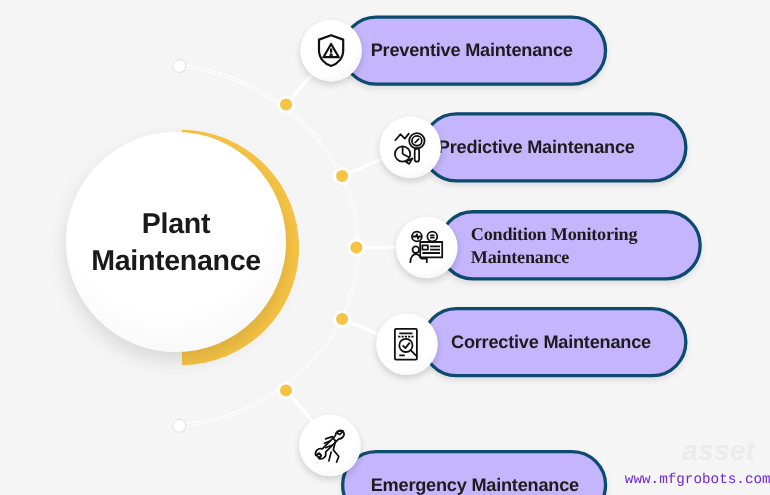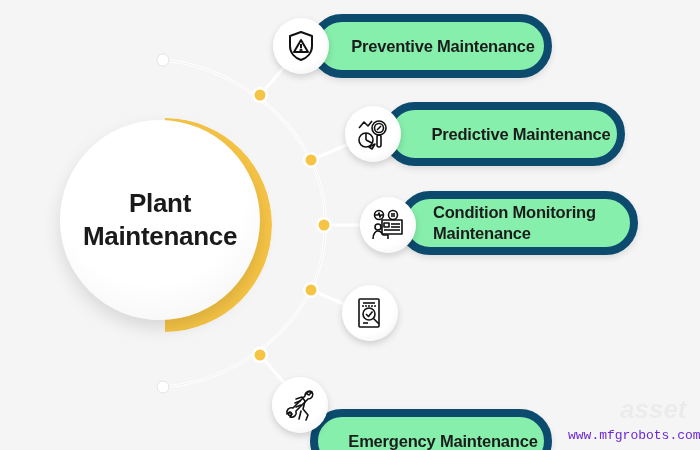--- a/index.html
+++ b/index.html
@@ -25,26 +25,25 @@
       display: flex; align-items: center; justify-content: center;
       text-align: center;
     }
     .hub-title {
       font-family: "Liberation Sans", sans-serif;
       font-weight: bold; font-size: 26px; line-height: 33px; color: #1a1a1a;
       width: 180px; letter-spacing: -0.3px;
     }
     .pill {
       position: absolute; height: 64px; border-radius: 34px;
-      background: #86efac;
-      border: 8px solid #0c4a6e;
+      background: #c4b5fd;
+      border: 3px solid #0c4a6e;
       box-shadow: 0 3px 6px rgba(0,0,0,0.10);
       display: flex; align-items: center;
       box-sizing: border-box;
-      justify-content: center;
     }
     .pill-label {
       font-weight: bold; font-size: 16.5px; color: #1c1c1c; line-height: 21px;
       letter-spacing: -0.2px;
     }
     .icon-badge {
       position: absolute; width: 56px; height: 56px; border-radius: 50%;
       background: radial-gradient(circle at 40% 35%, #ffffff 60%, #ececec 100%);
       box-shadow: 0 3px 7px rgba(0,0,0,0.16);
       display: flex; align-items: center; justify-content: center;
@@ -105,57 +104,60 @@
   </div>
   <div class="icon-badge" style="left:273px; top:18px;">
     <svg viewBox="0 0 36 36" fill="none" stroke="#111" stroke-width="2" stroke-linejoin="round">
       <path d="M18 4 L29 8 L29 18 C29 25 24 30 18 32 C12 30 7 25 7 18 L7 8 Z"></path>
       <path d="M18 12 L25 24 L11 24 Z"></path>
       <line x1="18" y1="16" x2="18" y2="20"></line>
       <circle cx="18" cy="22" r="0.6" fill="#111"></circle>
     </svg>
   </div>
 
-  <div class="pill" style="left:383px; top:102px; width:242px; padding-left:34px;">
+  <div class="pill" style="left:383px; top:102px; width:242px; padding-left:12px;">
     <span class="pill-label">Predictive Maintenance</span>
   </div>
   <div class="icon-badge" style="left:345px; top:106px;">
     <svg viewBox="0 0 36 36" fill="none" stroke="#111" stroke-width="1.6" stroke-linejoin="round">
       <polyline points="4,12 9,6 13,10 17,5"></polyline>
       <circle cx="24" cy="12" r="7"></circle>
       <circle cx="24" cy="12" r="4.5"></circle>
       <line x1="22" y1="14" x2="26" y2="10"></line>
       <rect x="22" y="19" width="4" height="12" rx="2"></rect>
       <circle cx="11" cy="24" r="7"></circle>
       <line x1="11" y1="17" x2="11" y2="24"></line>
       <line x1="11" y1="24" x2="17" y2="27"></line>
       <path d="M14 31 L20 28 L17 33 Z"></path>
     </svg>
   </div>
 
-  <div class="pill" style="left:398px; top:191px; width:240px; padding-left:27px;">
+  <div class="pill" style="left:398px; top:191px; width:240px; padding-left:27px;font-family:Liberation Serif, serif;">
     <span class="pill-label">Condition Monitoring Maintenance</span>
   </div>
   <div class="icon-badge" style="left:360px; top:197px;">
     <svg viewBox="0 0 36 36" fill="none" stroke="#111" stroke-width="1.6" stroke-linejoin="round">
       <circle cx="9" cy="8" r="4.5"></circle>
       <polyline points="5,8 8,8 9,6 10,10 11,8 13,8"></polyline>
       <circle cx="23" cy="8" r="4.5"></circle>
       <line x1="21" y1="7" x2="25" y2="7"></line>
         <line x1="21" y1="9" x2="25" y2="9"></line>
       <rect x="12" y="13" width="20" height="14"></rect>
       <rect x="14" y="16" width="5" height="4"></rect>
       <line x1="21" y1="17" x2="30" y2="17"></line>
         <line x1="21" y1="20" x2="30" y2="20"></line>
       <line x1="14" y1="23" x2="30" y2="23"></line>
       <circle cx="8" cy="20" r="3"></circle>
       <path d="M3 32 C3 26 6 24 8 24 C10 24 12 26 13 28 L18 28 L18 32"></path>
     </svg>
   </div>
 
+  <div class="pill" style="left:383px; top:279px; width:242px; padding-left:24px;">
+    <span class="pill-label">Corrective Maintenance</span>
+  </div>
   <div class="icon-badge" style="left:342px; top:285px;">
     <svg viewBox="0 0 36 36" fill="none" stroke="#111" stroke-width="1.6" stroke-linejoin="round">
       <rect x="7" y="4" width="20" height="28" rx="1"></rect>
       <line x1="11" y1="8" x2="23" y2="8"></line>
       <line x1="10" y1="11" x2="24" y2="11" stroke-dasharray="2 1"></line>
       <circle cx="17" cy="19" r="6"></circle>
       <polyline points="14,19 16.5,21.5 20.5,16.5"></polyline>
       <line x1="21.5" y1="23.5" x2="27" y2="29"></line>
       <line x1="11" y1="28" x2="16" y2="28"></line>
     </svg>

